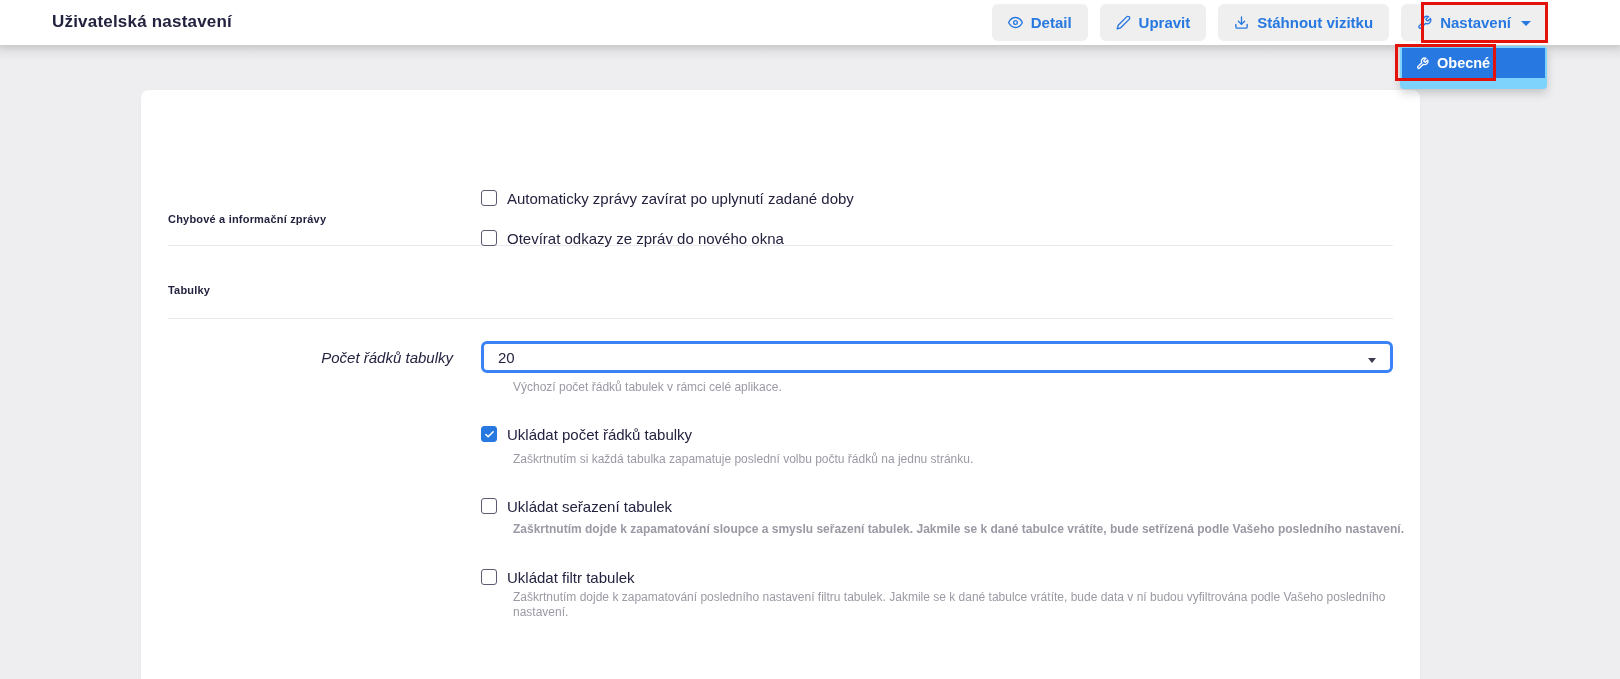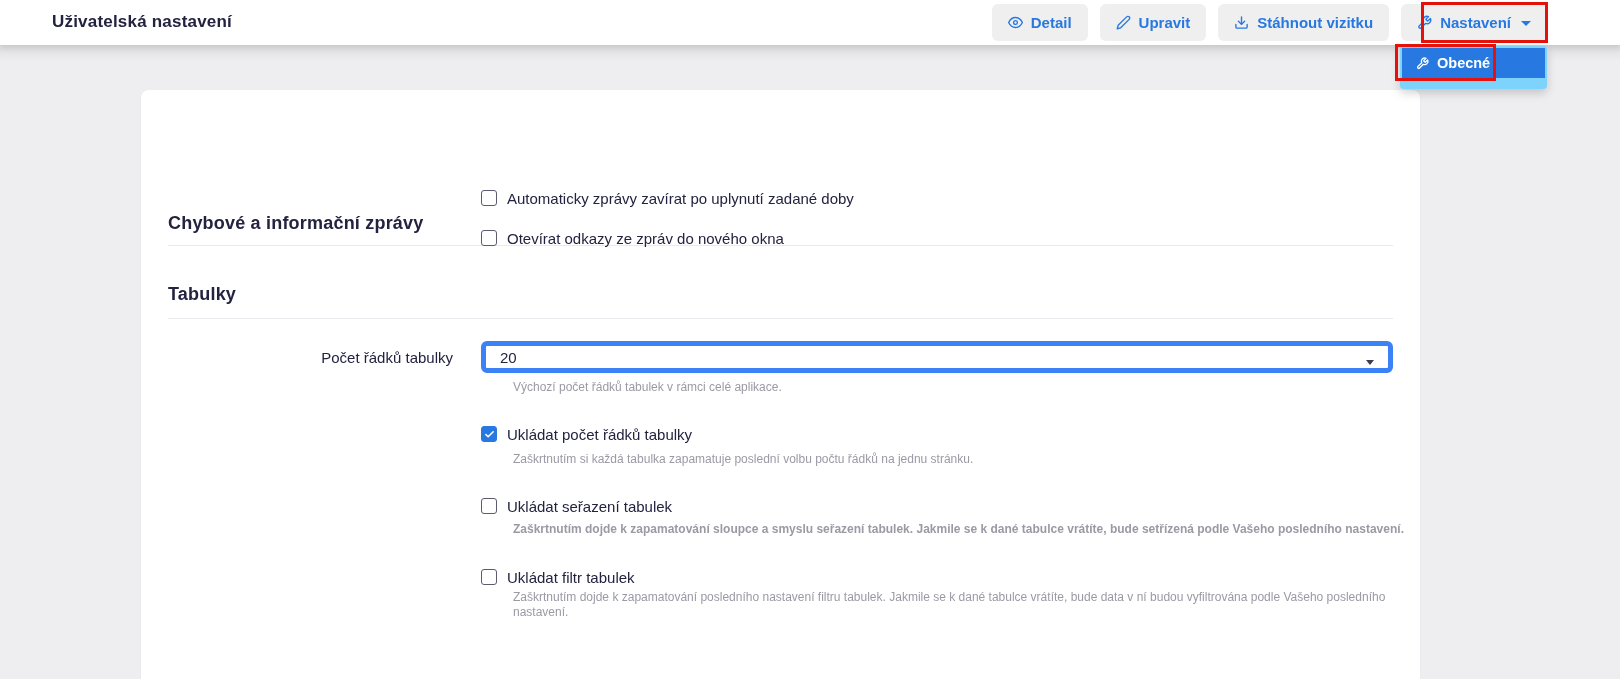--- a/index.html
+++ b/index.html
@@ -65,21 +65,21 @@
     background:linear-gradient(rgba(0,0,0,0.07), rgba(0,0,0,0)); z-index:1;
   }
 
   
   .card {
     position:absolute; left:141px; top:90px; width:1279px; height:600px;
     background:#ffffff; border-radius:8px 8px 0 0; z-index:2;
     box-shadow:0 1px 3px rgba(0,0,0,0.04);
   }
   .sec-title {
-    position:absolute; left:27px; font-size:18px; font-weight:700;
+    position:absolute; left:27px; font-size:11px; font-weight:700;
     color:#232340; letter-spacing:.2px;
   }
   .rule {
     position:absolute; left:27px; width:1225px; height:1px; background:#e9e9ee;
   }
 
   .cb-row {
     position:absolute; left:340px; height:20px; display:flex;
     align-items:center; gap:10px; cursor:pointer;
   }
@@ -97,21 +97,21 @@
     position:absolute; left:352px; width:912px; font-size:12px;
     line-height:15px; color:#9a9aa5;margin-left:20px;
   }
 
   .field-label {
     position:absolute; left:0; width:312px; text-align:right;
     font-size:15px; font-weight:500; color:#232340;
   }
   .select-box {
     position:absolute; left:340px; top:251px; width:912px; height:32px;
-    border:5px solid #3b82f6; border-radius:6px; background:#ffffff;
+    border:3px solid #3b82f6; border-radius:6px; background:#ffffff;
     display:flex; align-items:center; padding:0 14px; font-size:15px;
     color:#232340; cursor:pointer;
   }
   .select-caret {
     position:absolute; right:14px; top:14px; width:0; height:0;
     border-left:4.5px solid transparent; border-right:4.5px solid transparent;
     border-top:5px solid #3c3c50;
   }
 </style>
 </head>
@@ -190,21 +190,21 @@
   </div>
 
   <div class="cb-row" style="top:138px;">
     <span class="cb-box"></span>
     <span class="cb-label">Otevírat odkazy ze zpráv do nového okna</span>
   </div>
 
   <div class="sec-title" style="top:194px;">Tabulky</div>
   <div class="rule" style="top:228px;"></div>
 
-  <div class="field-label" style="top:259px;">Počet řádků tabulky</div>
+  <div class="field-label" style="top:259px;font-style:italic;">Počet řádků tabulky</div>
   <div class="select-box">
     <span>20</span>
     <span class="select-caret"></span>
   </div>
   <div class="help" style="top:290px;">Výchozí počet řádků tabulek v rámci celé aplikace.</div>
 
   <div class="cb-row" style="top:334px;">
     <span class="cb-box checked">
       <svg viewBox="0 0 24 24">
           <polyline points="20 6 9 17 4 12"></polyline>

